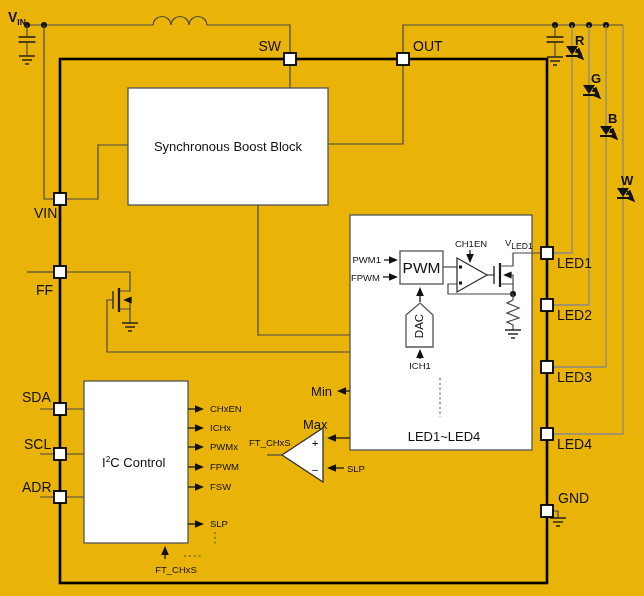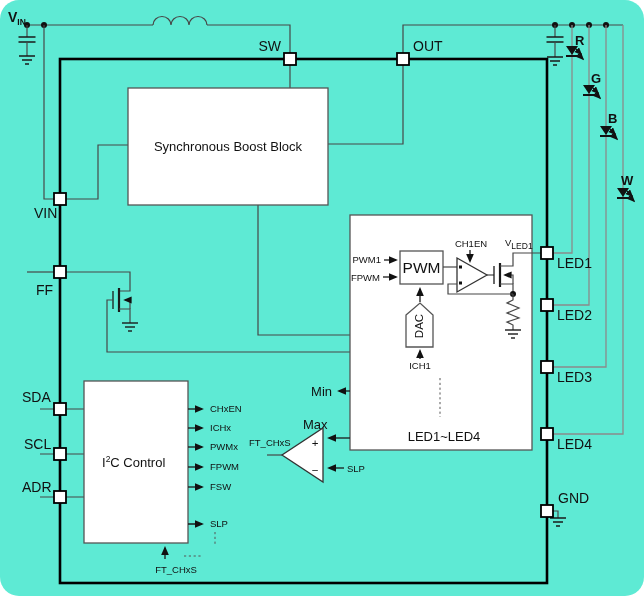--- a/index.html
+++ b/index.html
@@ -1,16 +1,16 @@
 <!DOCTYPE html>
 <html><head>
 <meta charset="utf-8">
 <style>
   html,body{margin:0;padding:0;background:#fff;}
-  .stage{width:644px;height:596px;position:relative;background:#5eead4;overflow:hidden;border-radius:19px;}
+  .stage{width:644px;height:596px;position:relative;background:#eab308;overflow:hidden;}
   svg text{font-family:"Liberation Sans","DejaVu Sans",sans-serif;fill:#111;}
   .t14{font-size:14px;}
   .t13{font-size:13px;}
   .t13b{font-size:13px;font-weight:bold;}
   .t15{font-size:15.5px;}
   .t11{font-size:11.5px;}
   .t10{font-size:9.5px;}
   .sub{font-size:8.5px;}
   .sup{font-size:8.5px;}
   .thick{stroke:#000;stroke-width:2.6;fill:none;stroke-linejoin:miter;}

